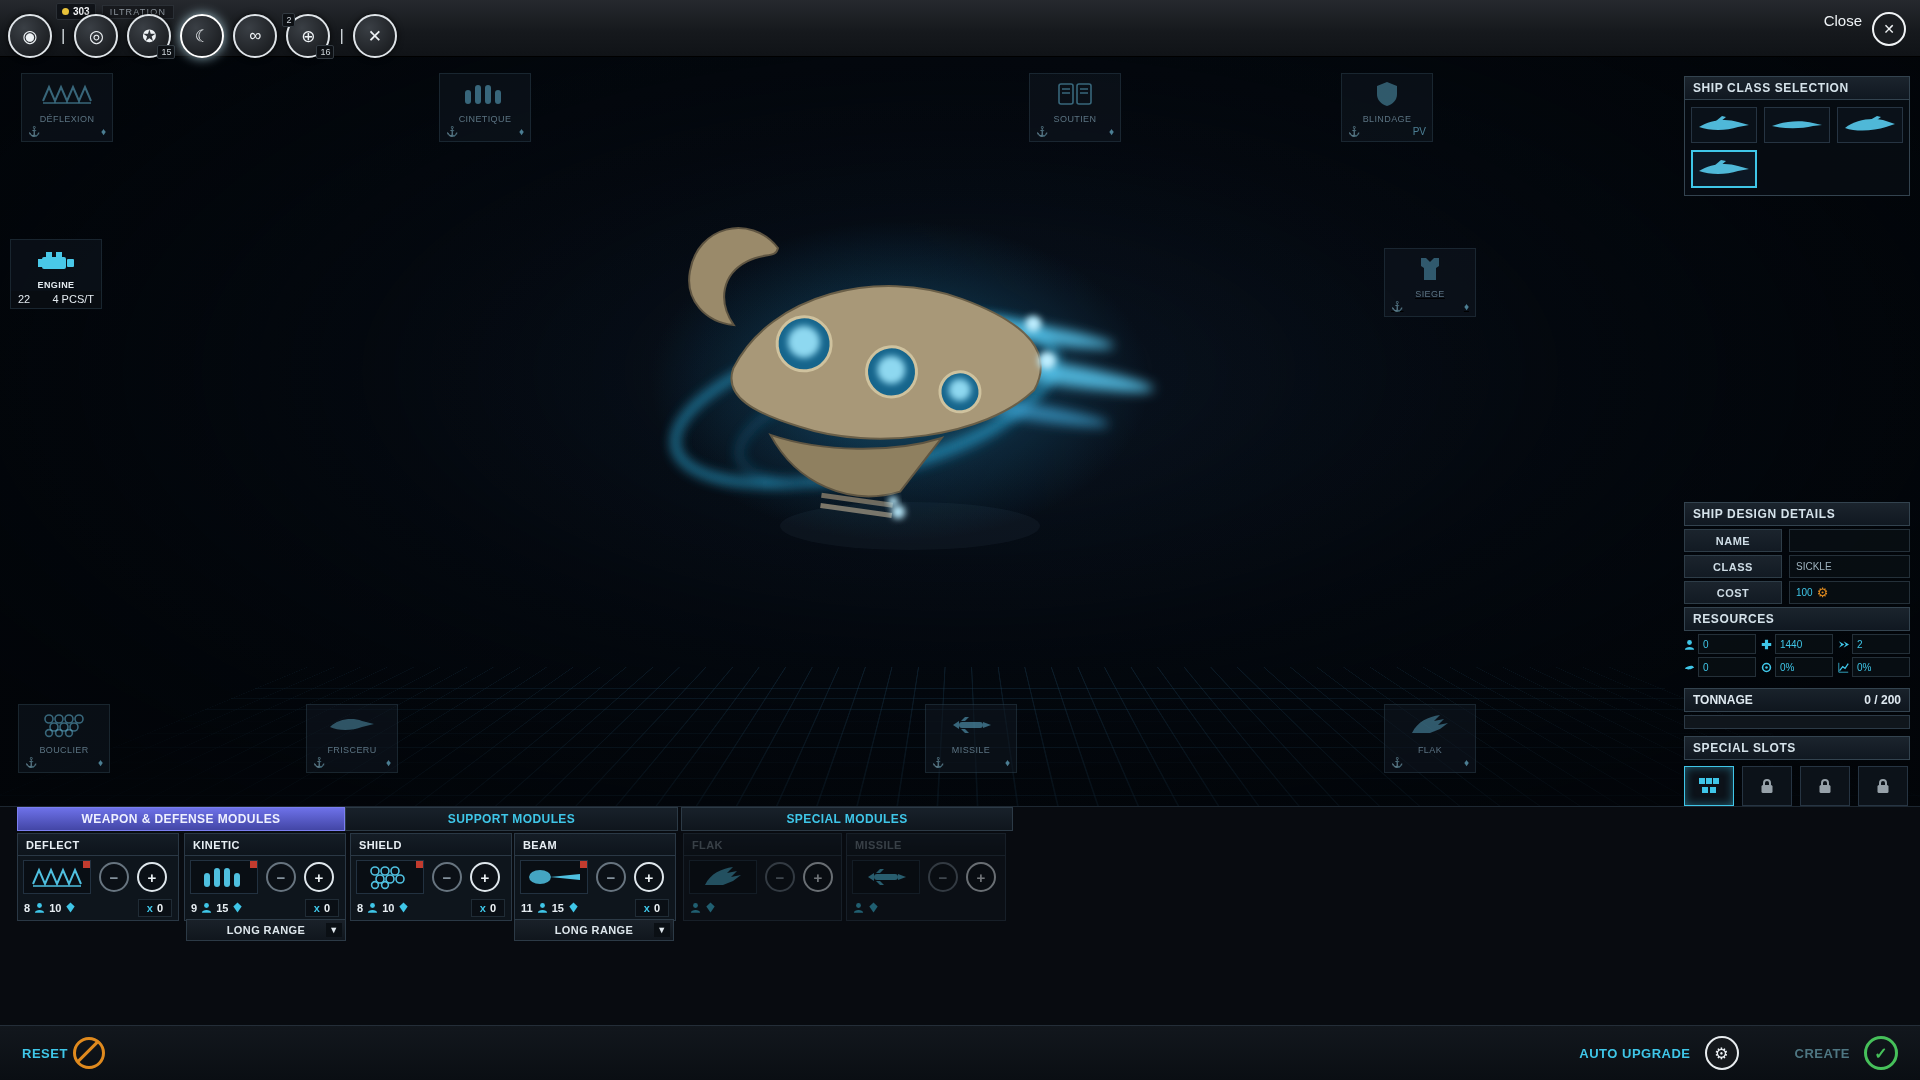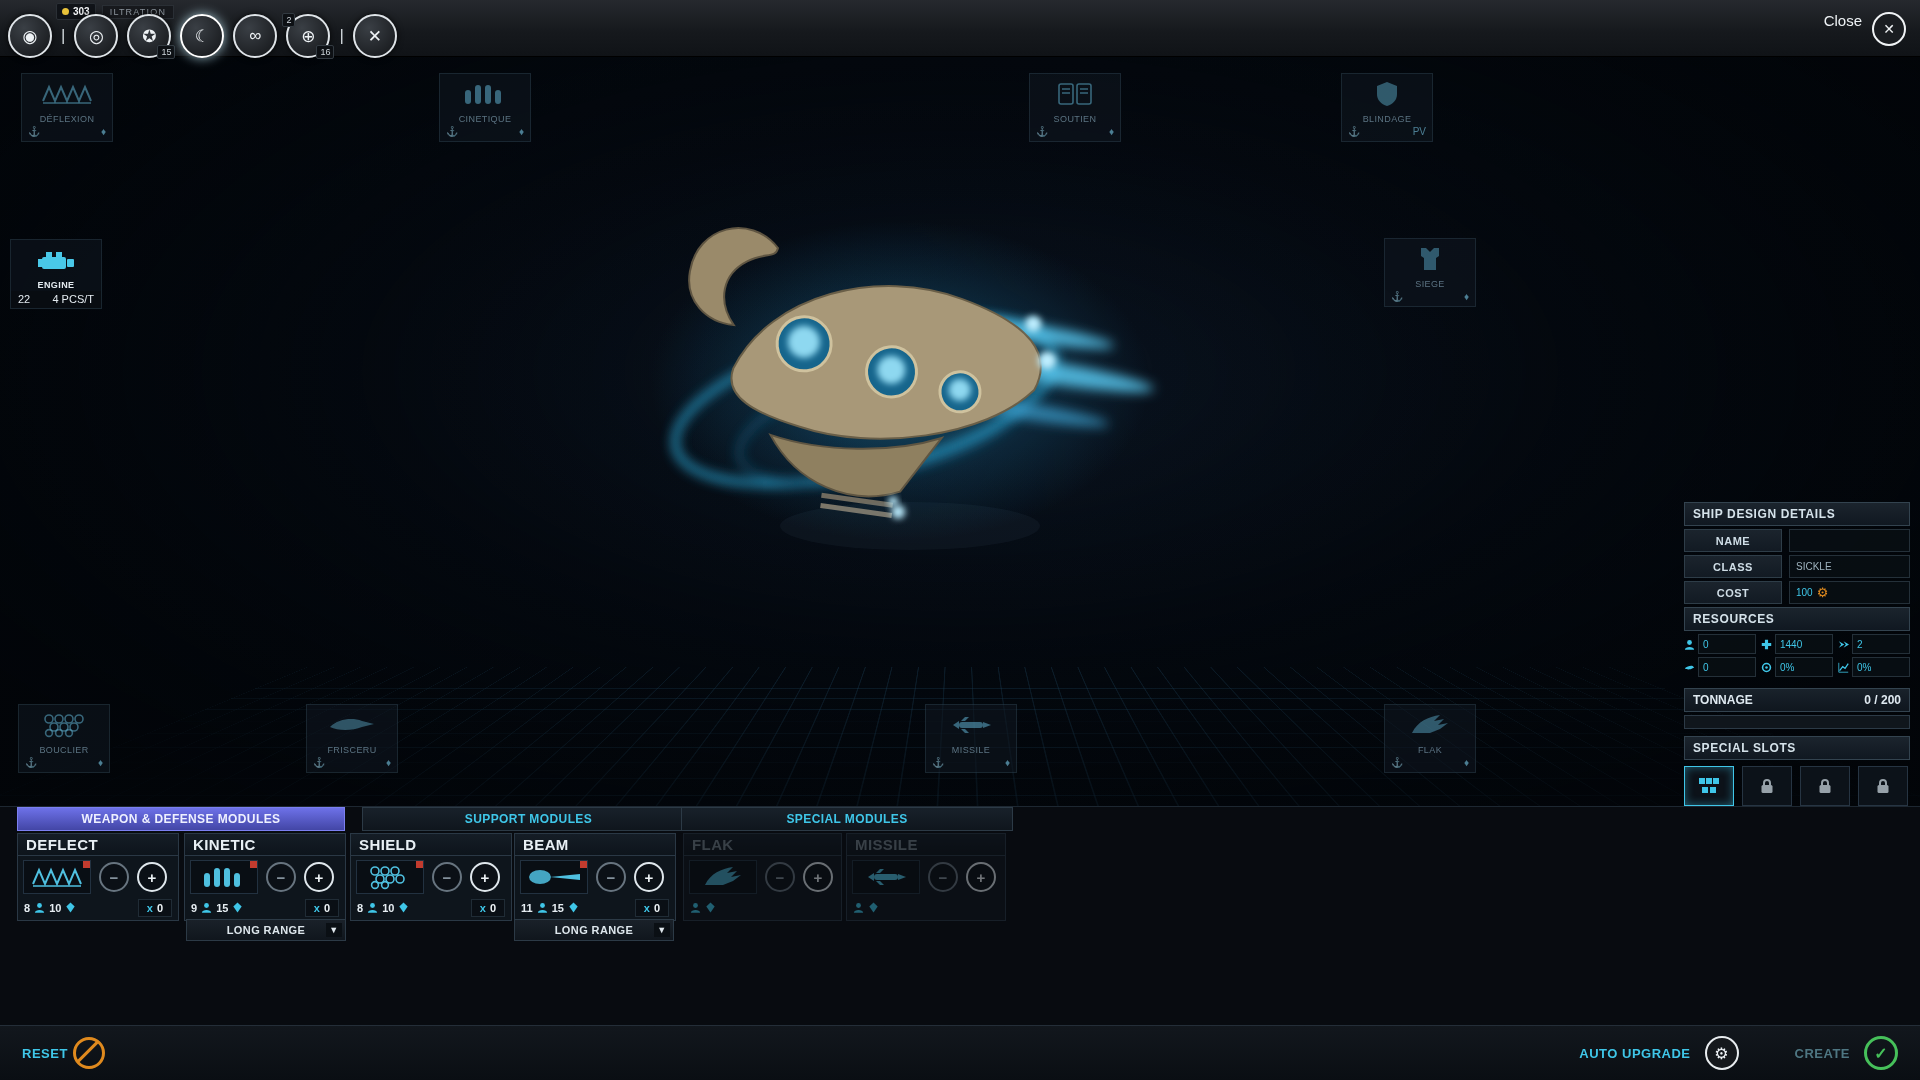--- a/index.html
+++ b/index.html
@@ -88,21 +88,21 @@
   
   .bottom{position:absolute;left:0;right:0;top:806px;height:220px;background:rgba(8,12,17,.95);
     border-top:1px solid #1d2731;z-index:50;}
   .tab{position:absolute;top:0;height:22px;display:flex;align-items:center;justify-content:center;
     font-size:12px;font-weight:bold;letter-spacing:.4px;background:linear-gradient(#18212a,#0f161d);
     border:1px solid #2c3a46;color:#3fc6e8;cursor:pointer;}
   .tab.active{background:linear-gradient(#6d71e8,#4346a6);color:#eef0ff;border-color:#7b7ff0;}
 
   .card{position:absolute;top:26px;height:86px;width:160px;background:rgba(16,22,30,.9);border:1px solid #2a3845;}
   .card-h{height:21px;background:linear-gradient(#151d26,#0d141b);border-bottom:1px solid #2a3845;color:#e8eff4;
-    font-size:15px;font-weight:bold;display:flex;align-items:center;padding-left:8px;letter-spacing:.4px;}
+    font-size:11px;font-weight:bold;display:flex;align-items:center;padding-left:8px;letter-spacing:.4px;}
   .card-b{height:42px;display:flex;align-items:center;gap:8px;padding:0 5px;}
   .wicon{width:66px;height:32px;background:#090e14;border:1px solid #223140;position:relative;
     display:flex;align-items:center;justify-content:center;color:#4fc0e0;}
   .notch{position:absolute;right:0;top:0;width:7px;height:7px;background:#c23b2e;}
   .cbtn{width:26px;height:26px;border-radius:50%;border:2px solid;display:flex;align-items:center;justify-content:center;
     font-size:15px;font-weight:bold;cursor:pointer;background:rgba(10,14,19,.6);}
   .cbtn.minus{border-color:#67747f;color:#8a98a3;}
   .cbtn.plus{border-color:#dfe7ec;color:#eef3f6;}
   .stats{height:19px;display:flex;align-items:center;gap:4px;padding:0 6px;font-size:11px;color:#e6edf2;font-weight:bold;}
   .mi{width:11px;height:11px;}
@@ -300,21 +300,21 @@
           </g>
         </svg>
     </div>
     <div class="slot-label">ENGINE</div>
     <div class="engine-vals">
       <span>22</span>
       <span>4 PCS/T</span>
     </div>
   </div>
 
-  <div class="slot" style="left:1384px;top:238px;">
+  <div class="slot" style="left:1384px;top:248px;text-decoration:underline;">
     <div class="slot-icon">
       <svg width="26" height="26" viewBox="0 0 26 26">
           <path d="M4 2h5l4 4 4-4h5v8l-3 2v12H7V12L4 10z" fill="currentColor" opacity=".85"></path>
         </svg>
     </div>
     <div class="slot-label">SIEGE</div>
     <div class="slot-foot">
         <span>⚓</span>
         <span>♦</span>
       </div>
@@ -381,20 +381,48 @@
           <path d="M2 20 C8 8 18 4 30 2 L24 8 34 6 28 12 38 10 30 16 20 20z" fill="currentColor" opacity=".85"></path>
         </svg>
     </div>
     <div class="slot-label">FLAK</div>
     <div class="slot-foot">
         <span>⚓</span>
         <span>♦</span>
       </div>
   </div>
 
+  <div class="rpanel" style="top:76px;">
+    <div class="rp-h">SHIP CLASS SELECTION</div>
+    <div class="class-box">
+      <div class="thumb">
+        <svg width="56" height="22" viewBox="0 0 56 22">
+            <path d="M3 13 C14 6 30 4 42 8 L53 11 42 13 C30 17 14 17 3 13z" fill="#4fb8d8"></path>
+            <path d="M20 7l6-5 4 1-6 5z" fill="#4fb8d8"></path>
+          </svg>
+      </div>
+      <div class="thumb">
+        <svg width="56" height="22" viewBox="0 0 56 22">
+            <path d="M3 12 C16 7 32 6 44 9 L53 11 44 12 C32 15 16 15 3 12z" fill="#4fb8d8"></path>
+          </svg>
+      </div>
+      <div class="thumb">
+        <svg width="56" height="22" viewBox="0 0 56 22">
+            <path d="M3 14 C14 5 32 3 44 7 L53 10 44 13 C32 17 14 18 3 14z" fill="#4fb8d8"></path>
+            <path d="M28 6l7-4 4 1-7 5z" fill="#4fb8d8"></path>
+          </svg>
+      </div>
+      <div class="thumb sel">
+        <svg width="56" height="22" viewBox="0 0 56 22">
+            <path d="M3 13 C14 6 30 4 42 8 L53 11 42 13 C30 17 14 17 3 13z" fill="#4fb8d8"></path>
+            <path d="M18 8l7-6 5 1-7 6z" fill="#4fb8d8"></path>
+          </svg>
+      </div>
+    </div>
+  </div>
 
   <div class="rpanel" style="top:502px;">
     <div class="rp-h">SHIP DESIGN DETAILS</div>
 
     <div class="dr">
       <div class="dr-lbl">NAME</div>
       <div class="dr-val"></div>
     </div>
     <div class="dr">
       <div class="dr-lbl">CLASS</div>
@@ -496,21 +524,21 @@
         <svg width="14" height="16" viewBox="0 0 14 16">
             <rect x="1.5" y="7" width="11" height="8" rx="1.5" fill="#97a1a9"></rect>
             <path d="M4 7V5a3 3 0 016 0v2" fill="none" stroke="#97a1a9" stroke-width="2"></path>
           </svg>
       </div>
     </div>
   </div>
 
   <div class="bottom">
     <div class="tab active" style="left:17px;width:326px;">WEAPON &amp; DEFENSE MODULES</div>
-    <div class="tab" style="left:362px;width:331px;">SUPPORT MODULES</div>
+    <div class="tab" style="left:345px;width:331px;">SUPPORT MODULES</div>
     <div class="tab" style="left:681px;width:330px;">SPECIAL MODULES</div>
 
     <div class="card" style="left:17px;">
       <div class="card-h">DEFLECT</div>
       <div class="card-b">
         <div class="wicon">
           <svg width="52" height="22" viewBox="0 0 52 22">
               <path d="M2 18 8 4 14 18 20 4 26 18 32 4 38 18 44 4 50 18" fill="none" stroke="currentColor" stroke-width="2"></path>
               <path d="M2 20h48" stroke="currentColor" stroke-width="1.5"></path>
             </svg>

